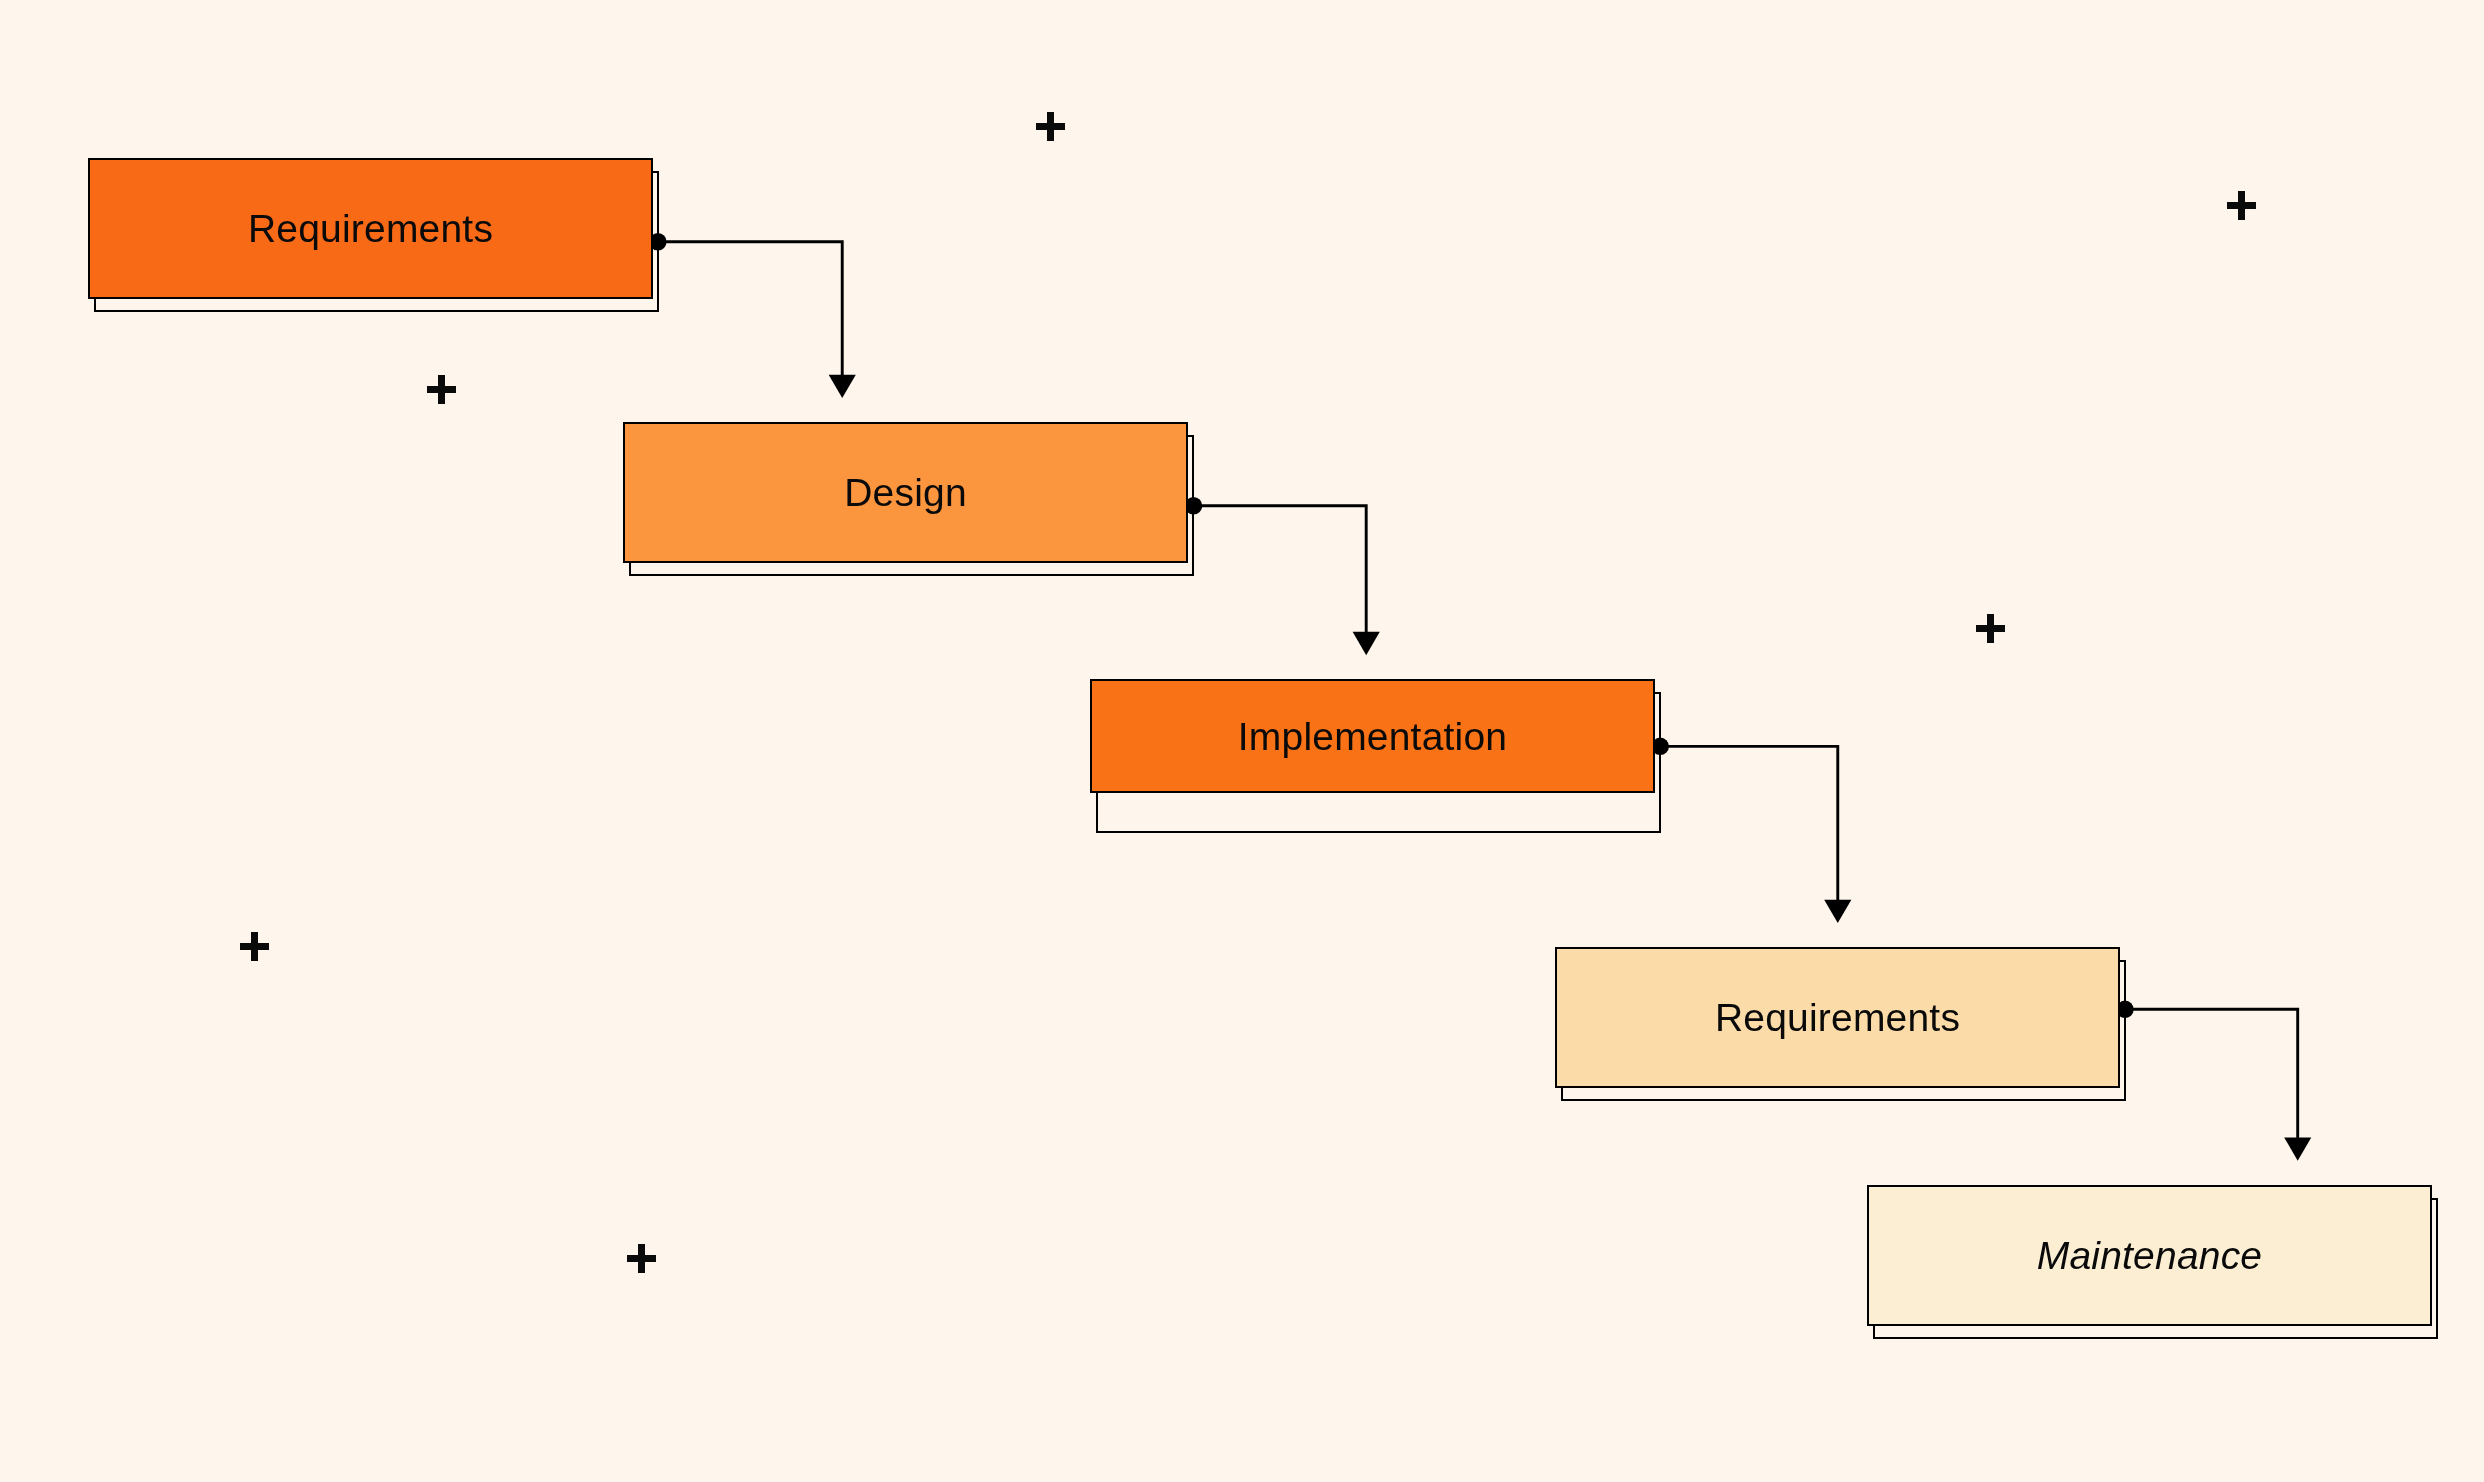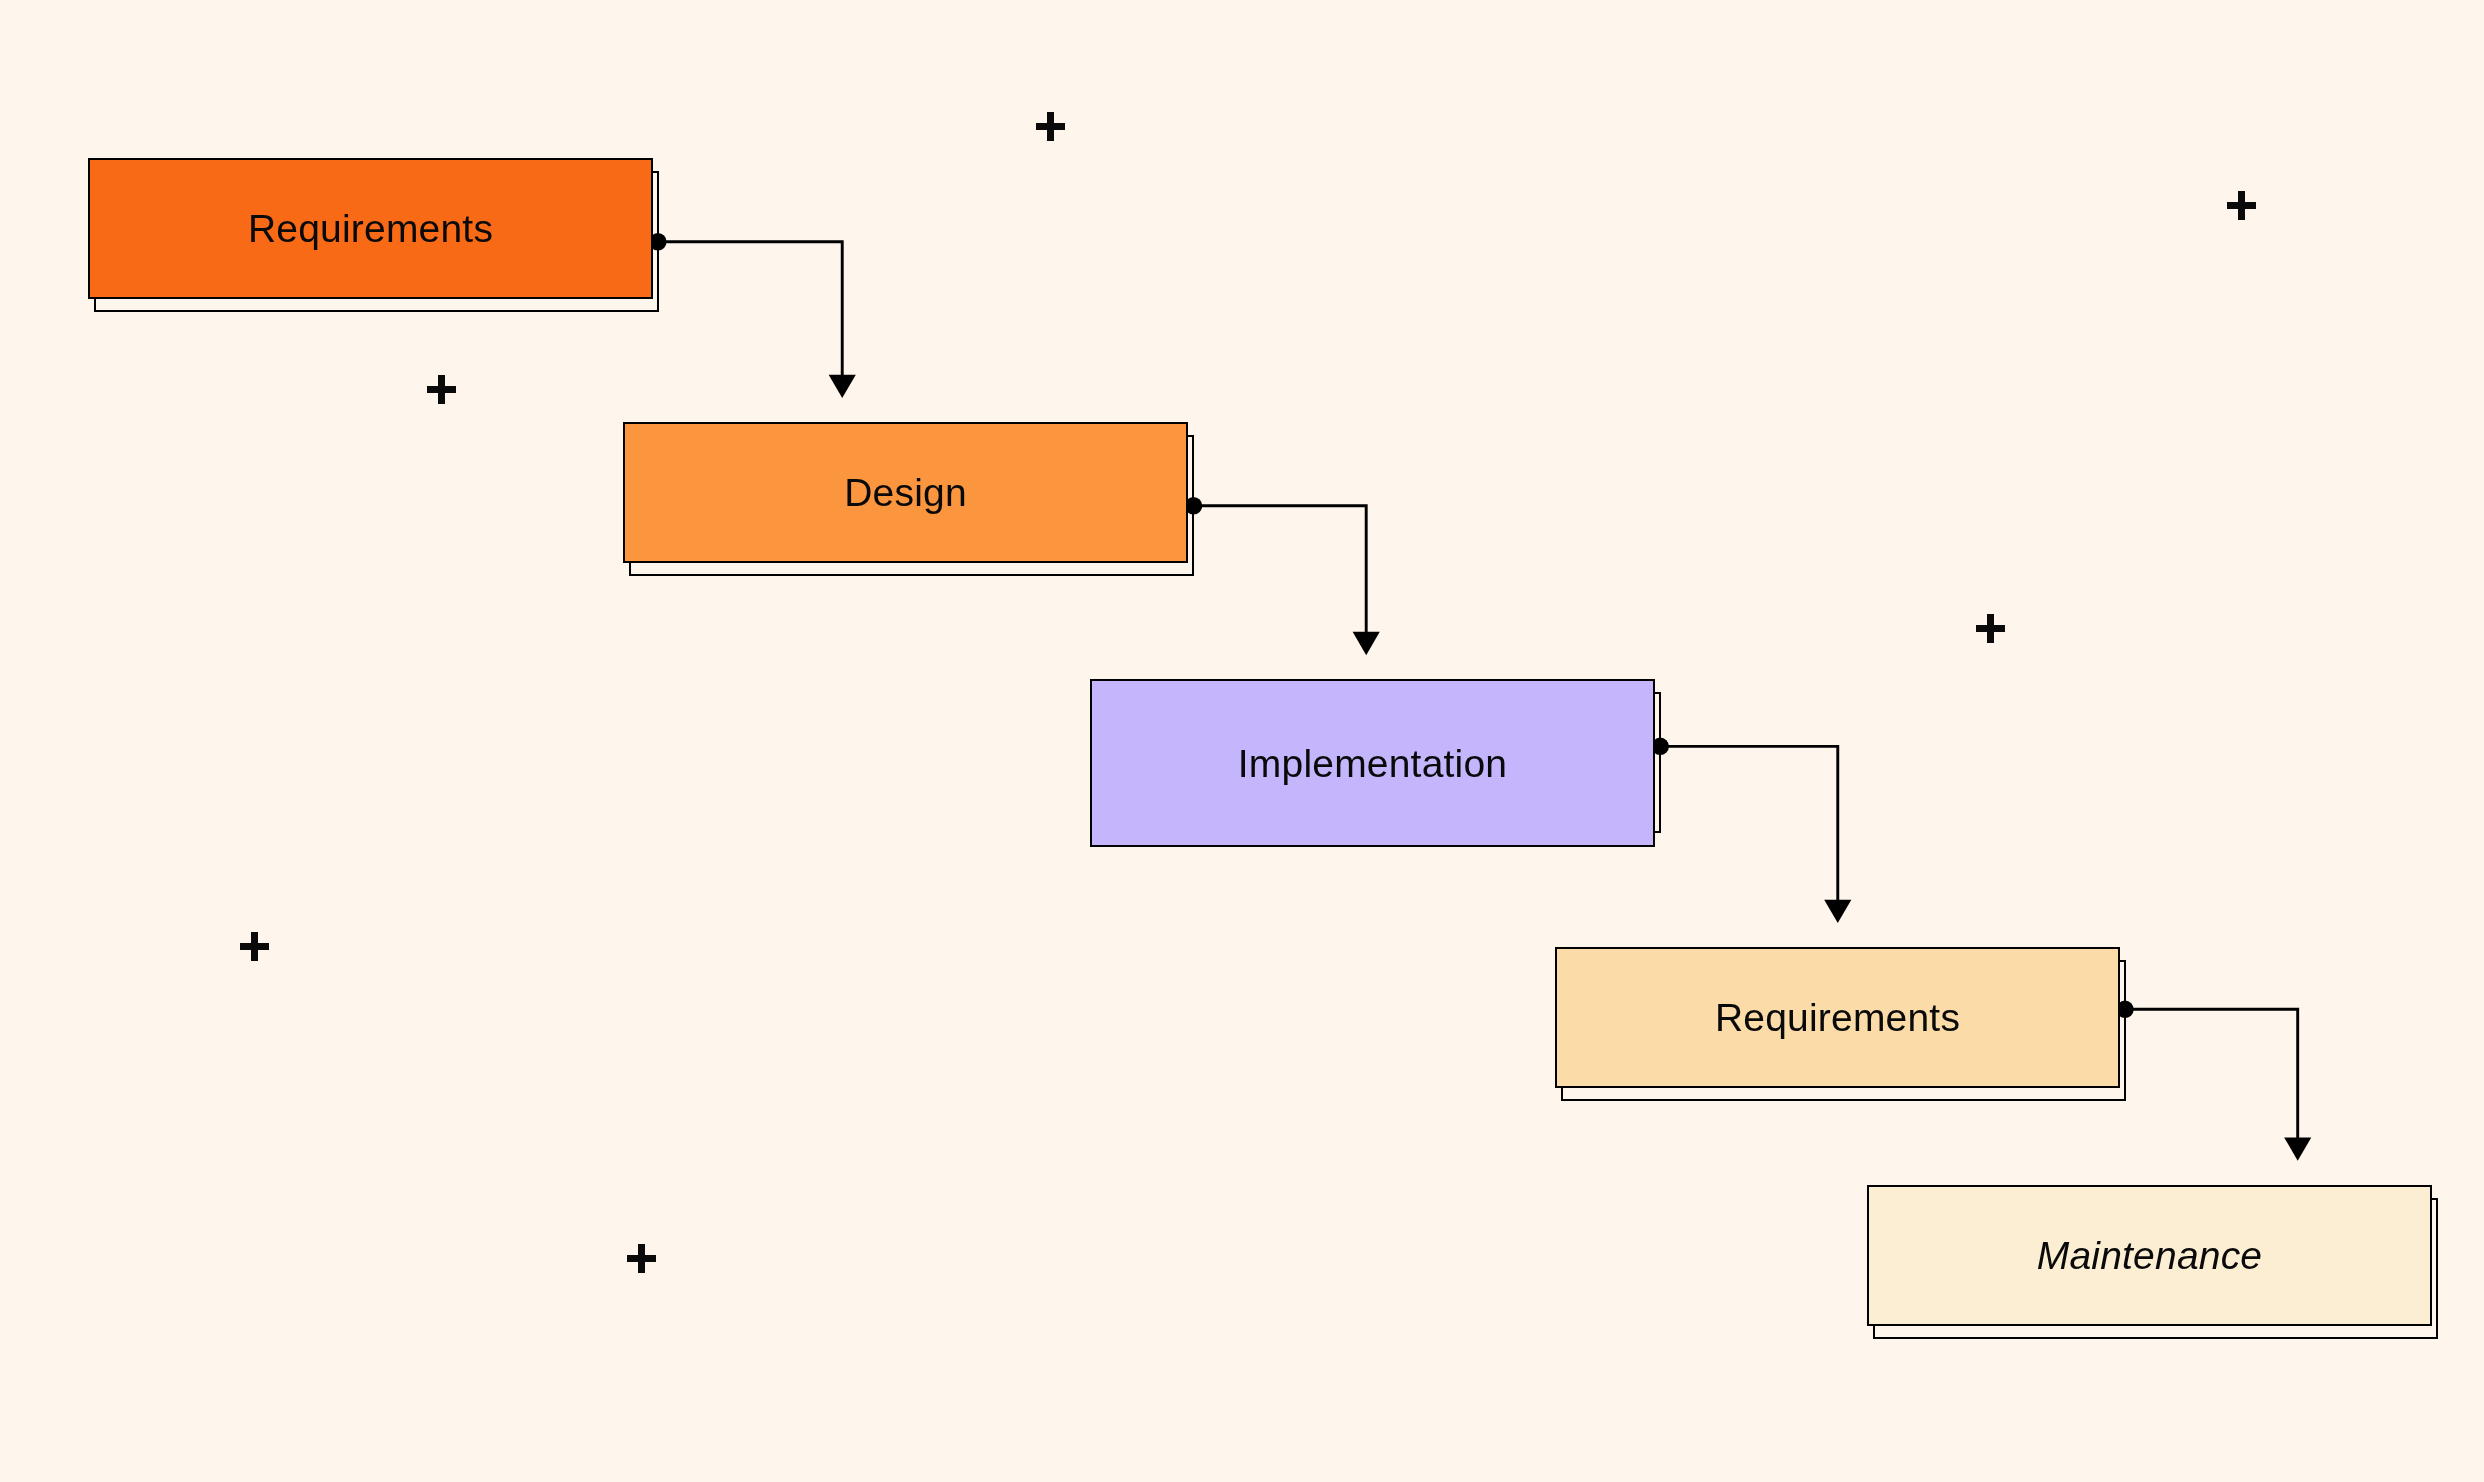--- a/index.html
+++ b/index.html
@@ -130,21 +130,21 @@
         </div>
       </div>
       <div class="node" style="left: 611px; top: 414px; width: 582px; height: 162px; border-radius: 30px;">
         <div class="node-shadow" style="left: 17.5px; top: 21.3px; width: 565px; height: 141px;"></div>
         <div class="node-face" style="width: 565px; height: 141px; background: rgb(251, 149, 62);">
           <span class="node-label">Design</span>
         </div>
       </div>
       <div class="node" style="left: 1078px; top: 671px; width: 582px; height: 162px;">
         <div class="node-shadow" style="left: 17.5px; top: 21.3px; width: 565px; height: 141px;"></div>
-        <div class="node-face" style="width: 565px; height: 168px; background: #c4b5fd; text-align: center;">
+        <div class="node-face" style="width: 565px; height: 114px; background: #f97316; text-align: center;">
           <span class="node-label">Implementation</span>
         </div>
       </div>
       <div class="node" style="left: 1543px; top: 939px; width: 582px; height: 162px;">
         <div class="node-shadow" style="left: 17.5px; top: 21.3px; width: 565px; height: 141px;"></div>
         <div class="node-face" style="width: 565px; height: 141px; background: rgb(251, 220, 168);">
           <span class="node-label">Requirements</span>
         </div>
       </div>
       <div class="node" style="left: 1855px; top: 1177px; width: 582px; height: 162px;">

